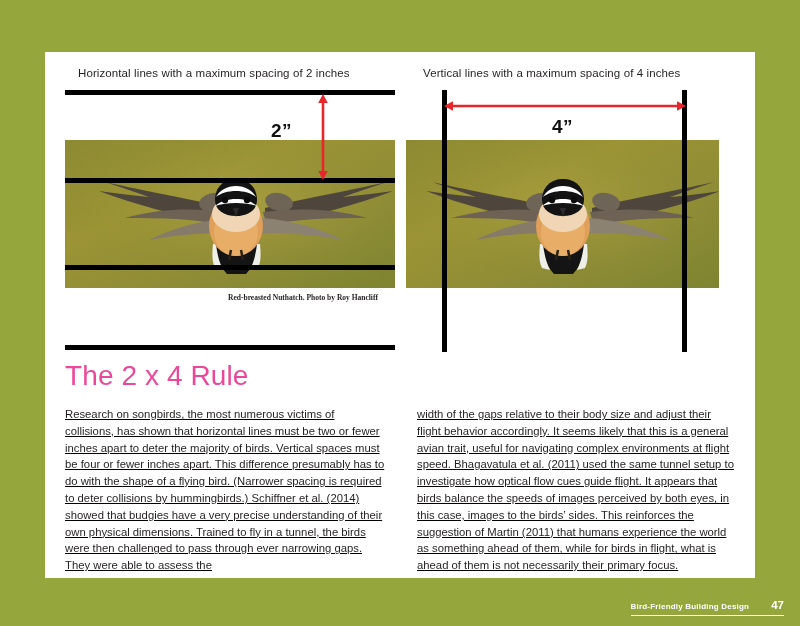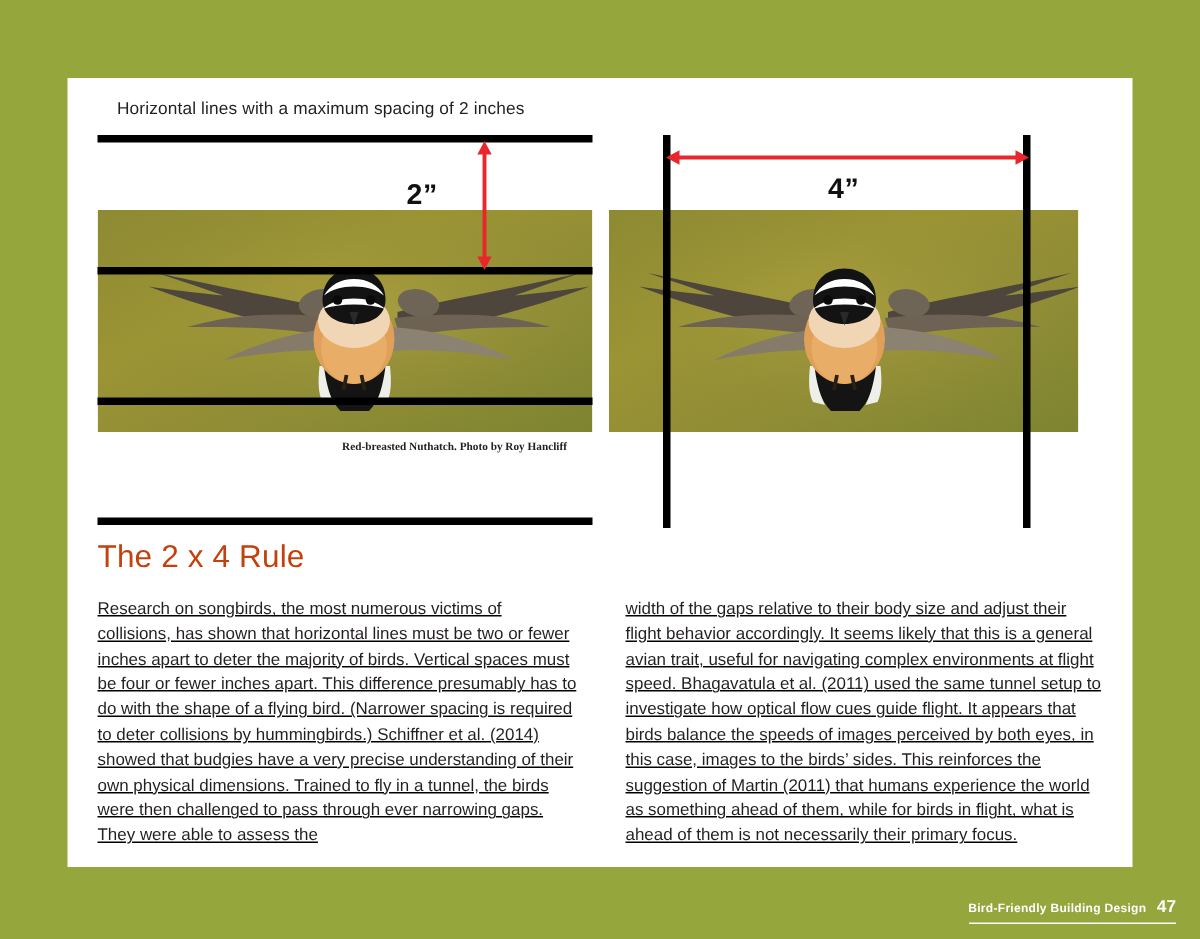--- a/index.html
+++ b/index.html
@@ -156,23 +156,23 @@
   }
 
   
   .article {
     position: absolute;
     left: 20px;
     top: 308px;
     width: 672px;
   }
   .article-title {
-    font-size: 21px;
+    font-size: 28px;
     font-weight: normal;
-    color: #c2410c;
+    color: #ec4899;
     margin: 0 0 14px 0;
     letter-spacing: 0.1px;
   }
   .columns {
     display: flex;
     gap: 32px;
   }
   .col {
     width: 320px;
     text-decoration: underline;
@@ -201,21 +201,21 @@
   .footer-title {
     font-size: 8px;
     font-weight: bold;
     color: #ffffff;
     letter-spacing: 0.2px;
   }
   .footer-page {
     font-size: 11.5px;
     font-weight: bold;
     color: #ffffff;
-    margin-left: 7px;
+    margin-left: 22px;
   }
 </style>
 </head>
 <body>
 
 <div id="page-root">
 
   <div class="page-sheet">
 
     <div class="figures">
@@ -303,20 +303,21 @@
             <polygon points="6,0 1.2,9 10.8,9" fill="#e8262b"></polygon>
             <polygon points="6,86 1.2,77 10.8,77" fill="#e8262b"></polygon>
           </svg>
         </div>
 
         <div class="label-2in">2”</div>
 
         <div class="photo-credit">Red-breasted Nuthatch. Photo by Roy Hancliff</div>
       </div>
 
+      <div class="figure-caption-top fig-right-title">Vertical lines with a maximum spacing of 4 inches</div>
 
       <div class="fig-right">
 
         <div class="photo-right">
           <svg width="313" height="148" viewBox="0 0 313 148" xmlns="http://www.w3.org/2000/svg">
             <defs>
               <linearGradient id="bgR" x1="0" y1="0" x2="1" y2="1">
                 <stop offset="0%" stop-color="#8d8a33"></stop>
                 <stop offset="35%" stop-color="#9c9434"></stop>
                 <stop offset="65%" stop-color="#8f8c36"></stop>

